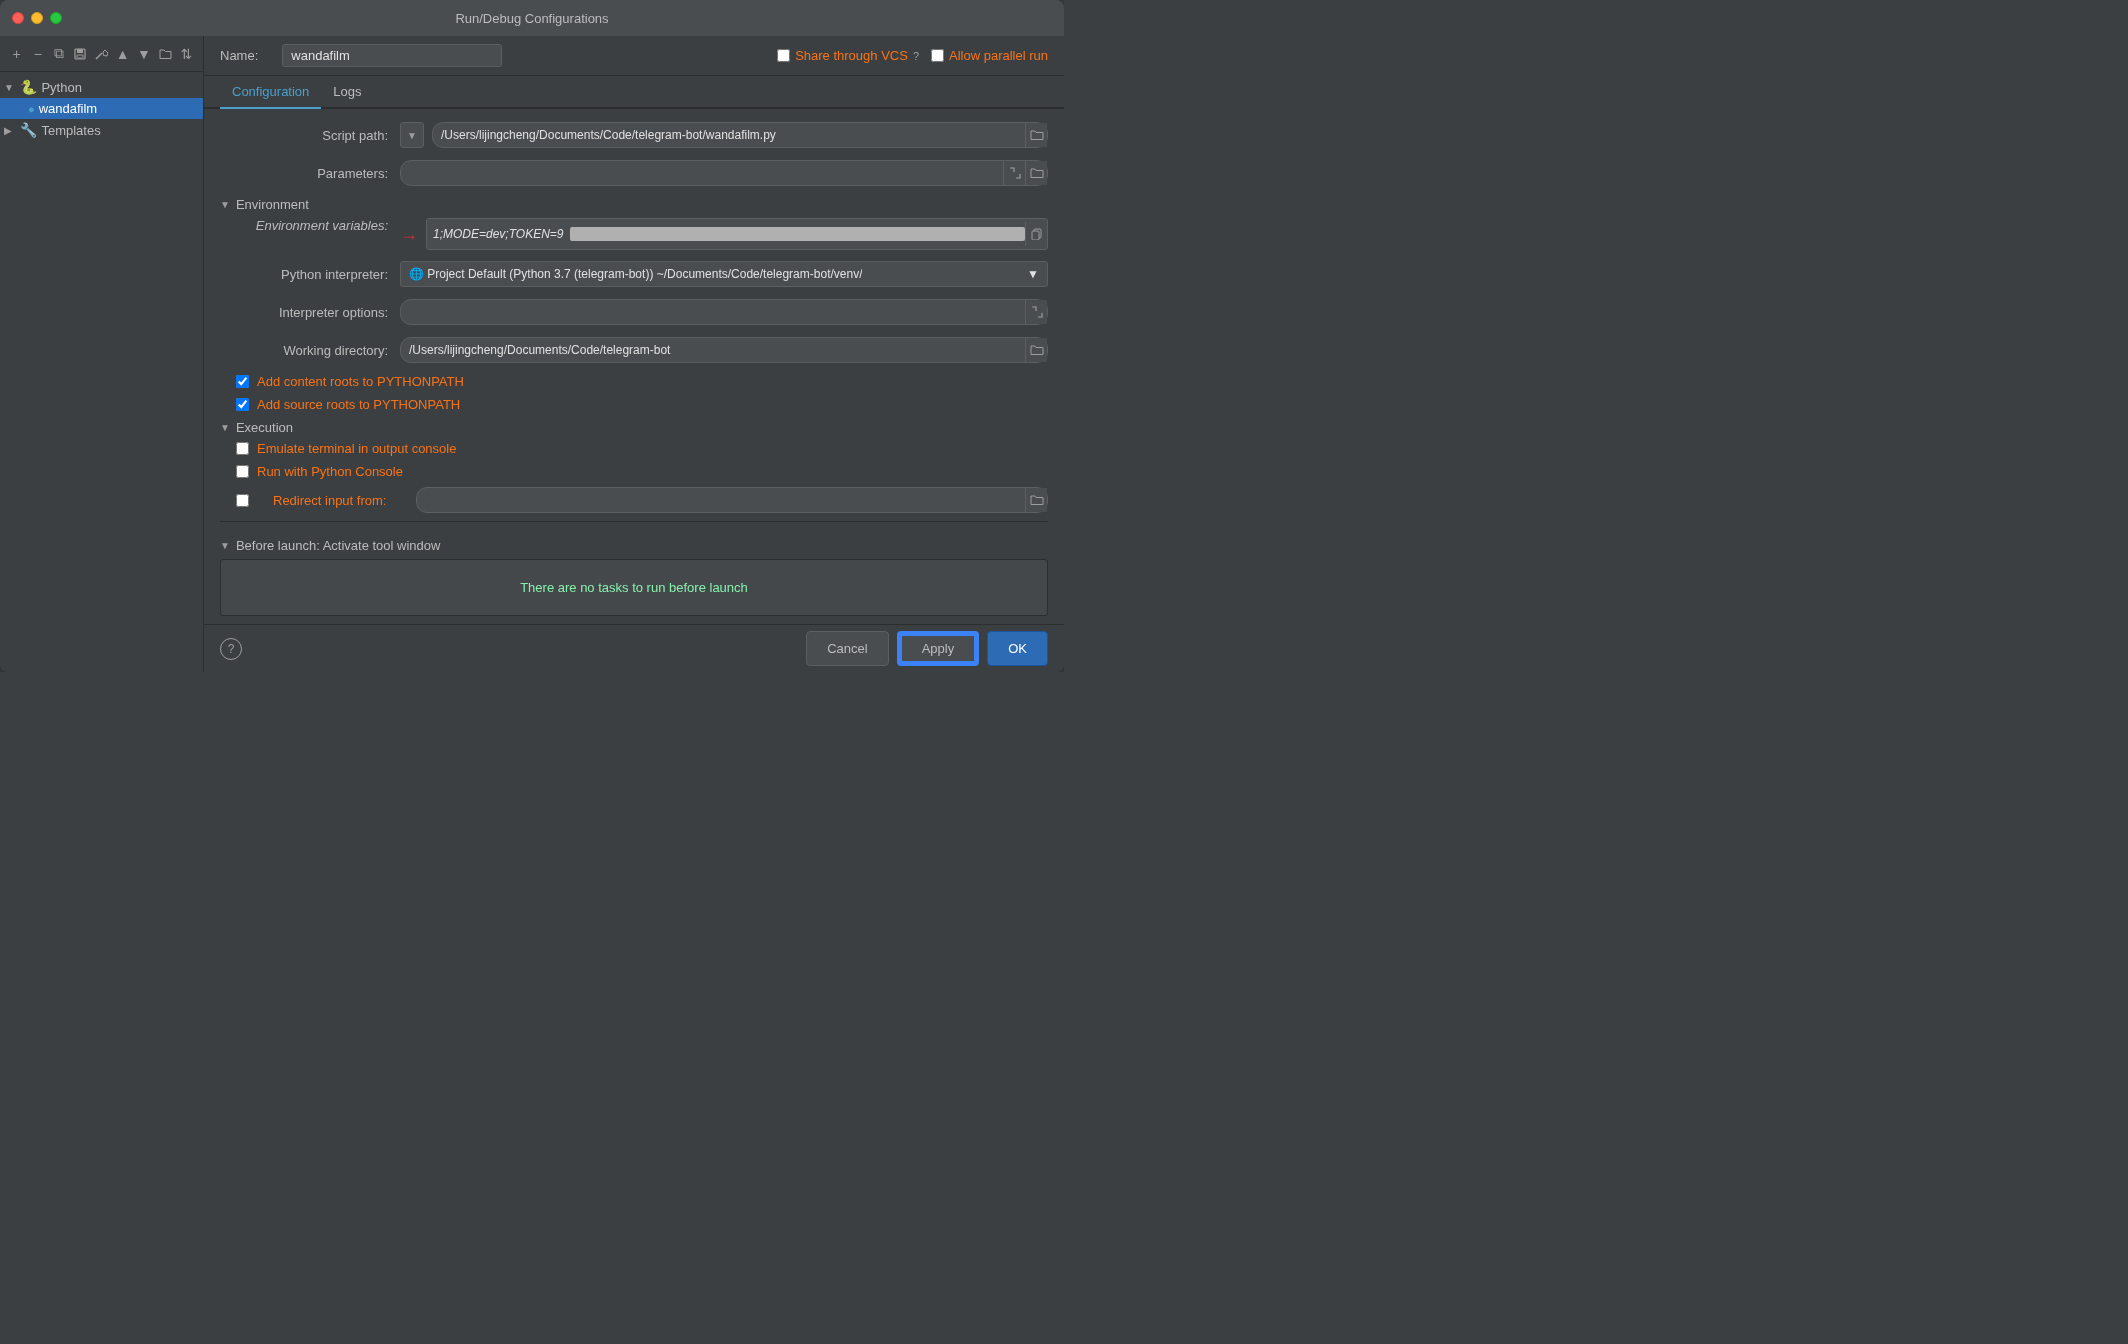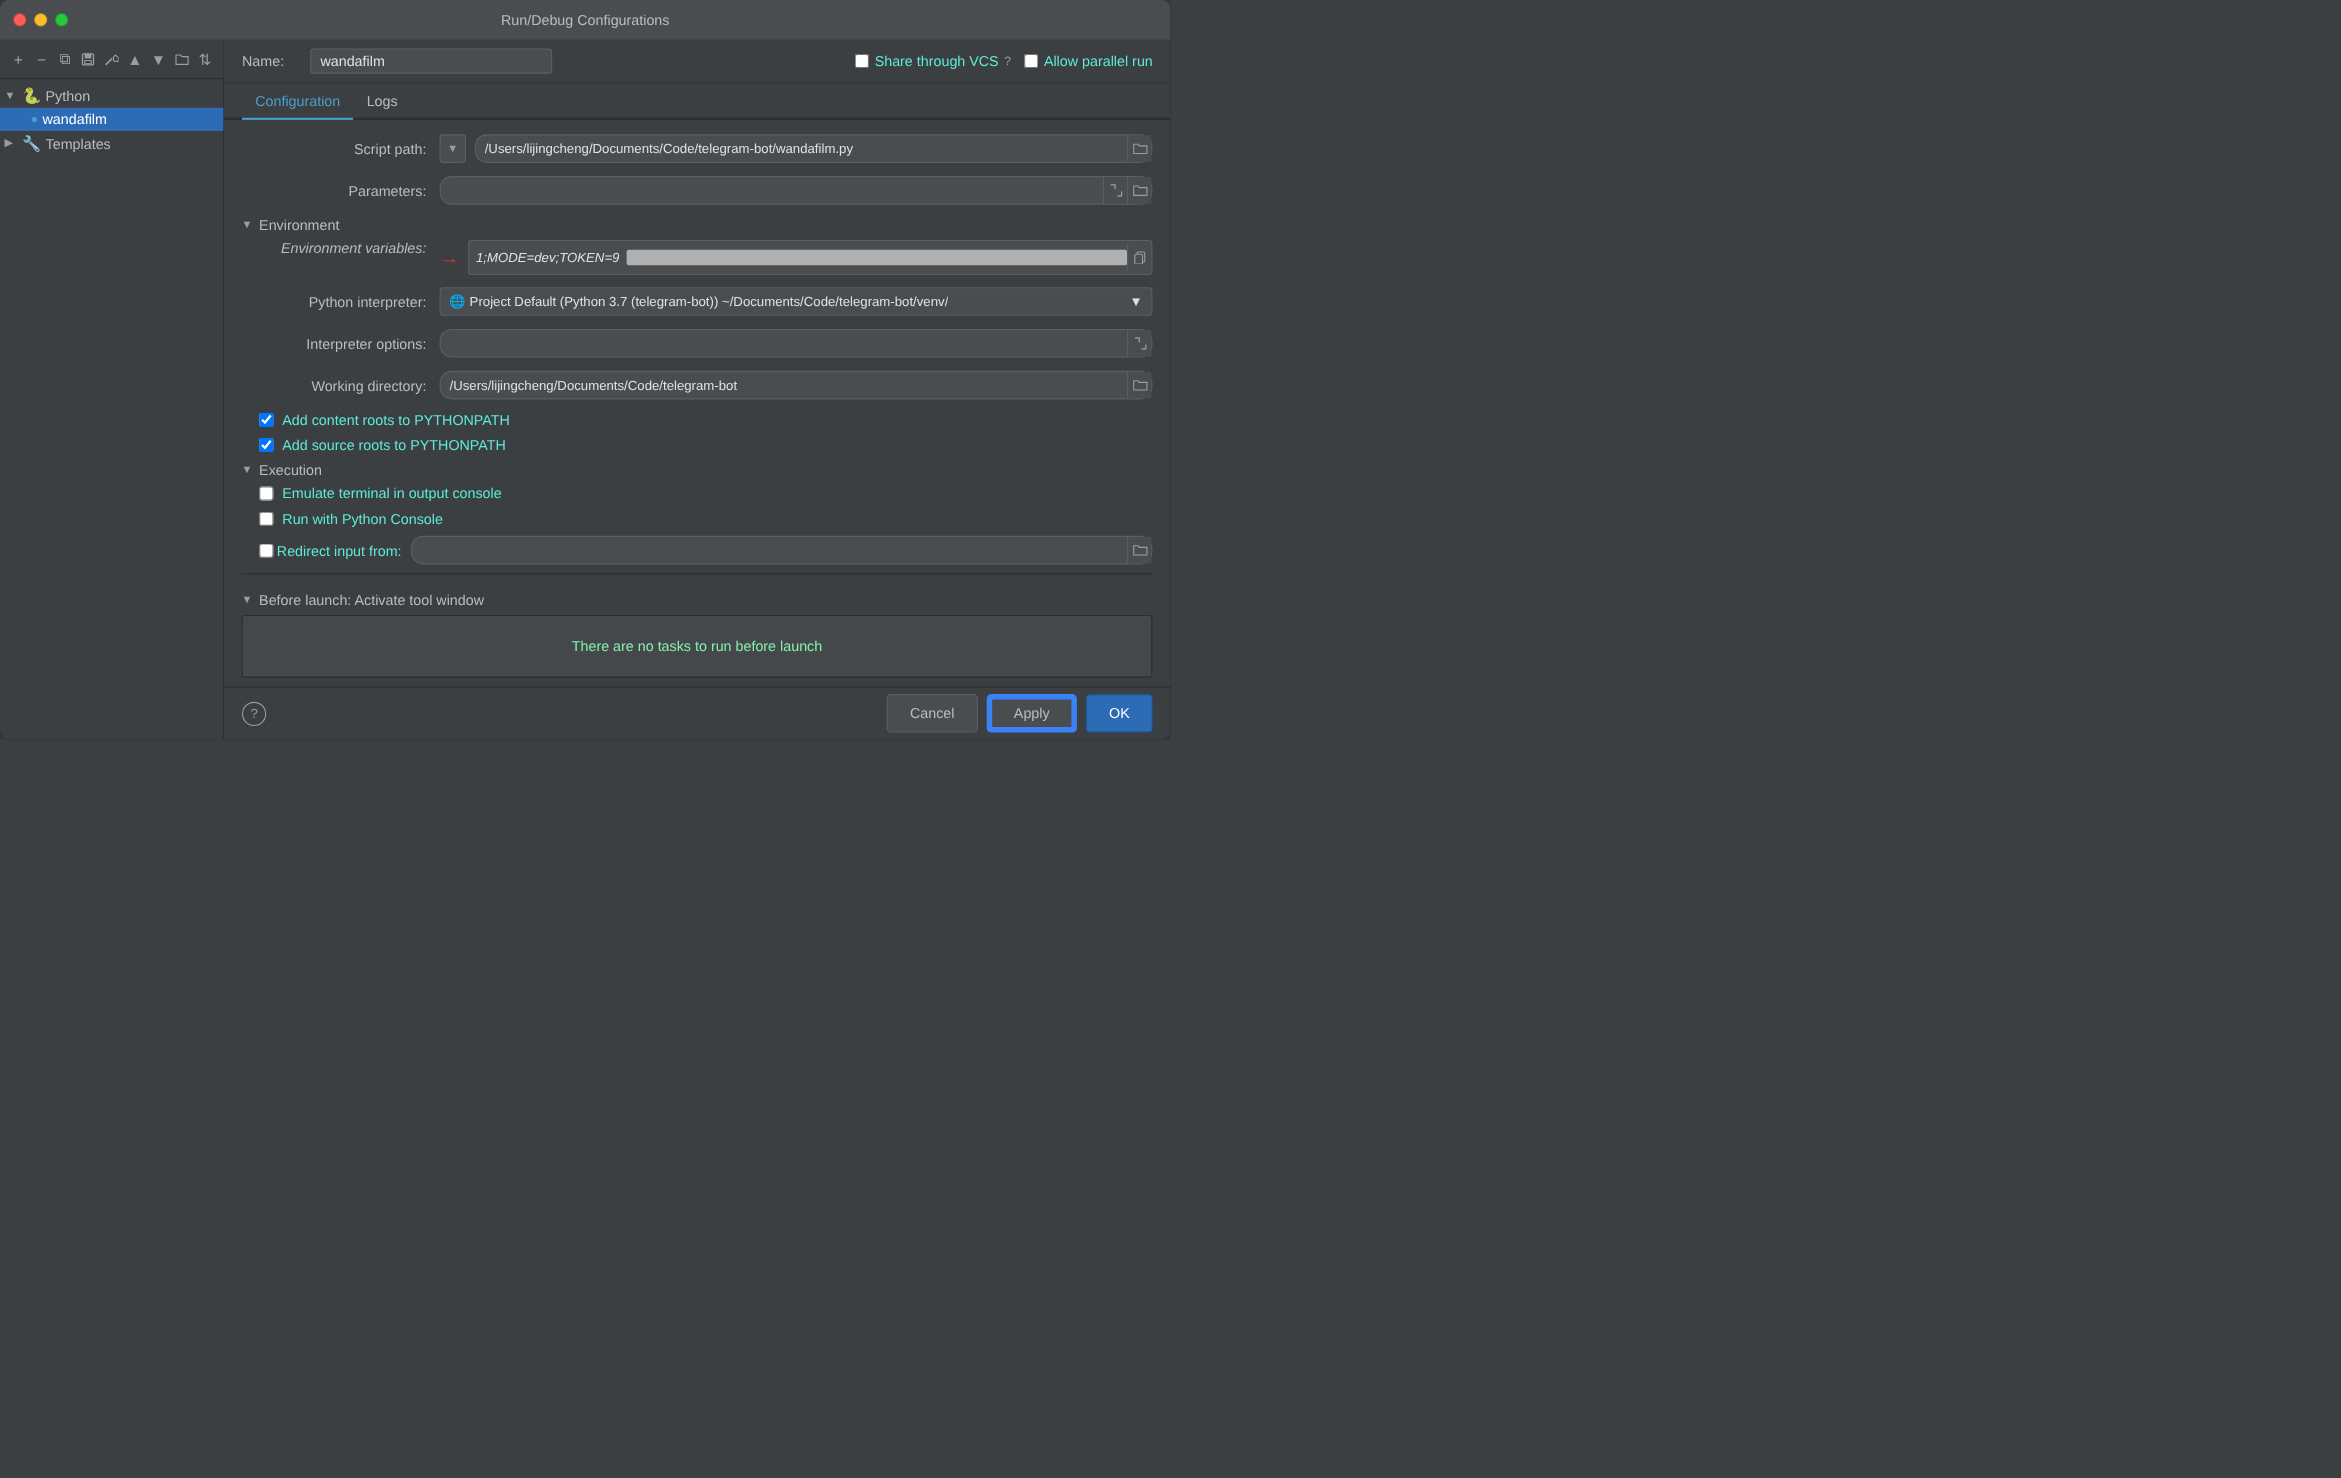--- a/index.html
+++ b/index.html
@@ -149,21 +149,21 @@
     .checkbox-group {
       display: flex;
       align-items: center;
       gap: 5px;
     }
     .checkbox-input {
       width: 13px;
       height: 13px;
       cursor: pointer;
     }
-    .checkbox-label { color: #5eead4; font-size: 13px; }
+    .checkbox-label { color: #f97316; font-size: 13px; }
     
     .tabs {
       display: flex;
       border-bottom: 2px solid #2b2d2f;
       padding: 0 16px;
       flex-shrink: 0;
       background: #3c3f41;
     }
     .tab {
       padding: 8px 12px;
@@ -310,21 +310,21 @@
       align-items: center;
       margin-bottom: 8px;
       margin-left: 16px;
       gap: 8px;
     }
     .redirect-row {
       display: flex;
       align-items: center;
       margin-bottom: 8px;
       margin-left: 16px;
-      gap: 3px;
+      gap: 24px;
     }
     
     .before-launch-section {
       margin-top: 8px;
       border-top: 1px solid #2b2d2f;
       padding-top: 8px;
     }
     .before-launch-empty {
       color: #86efac;
       font-size: 13px;

